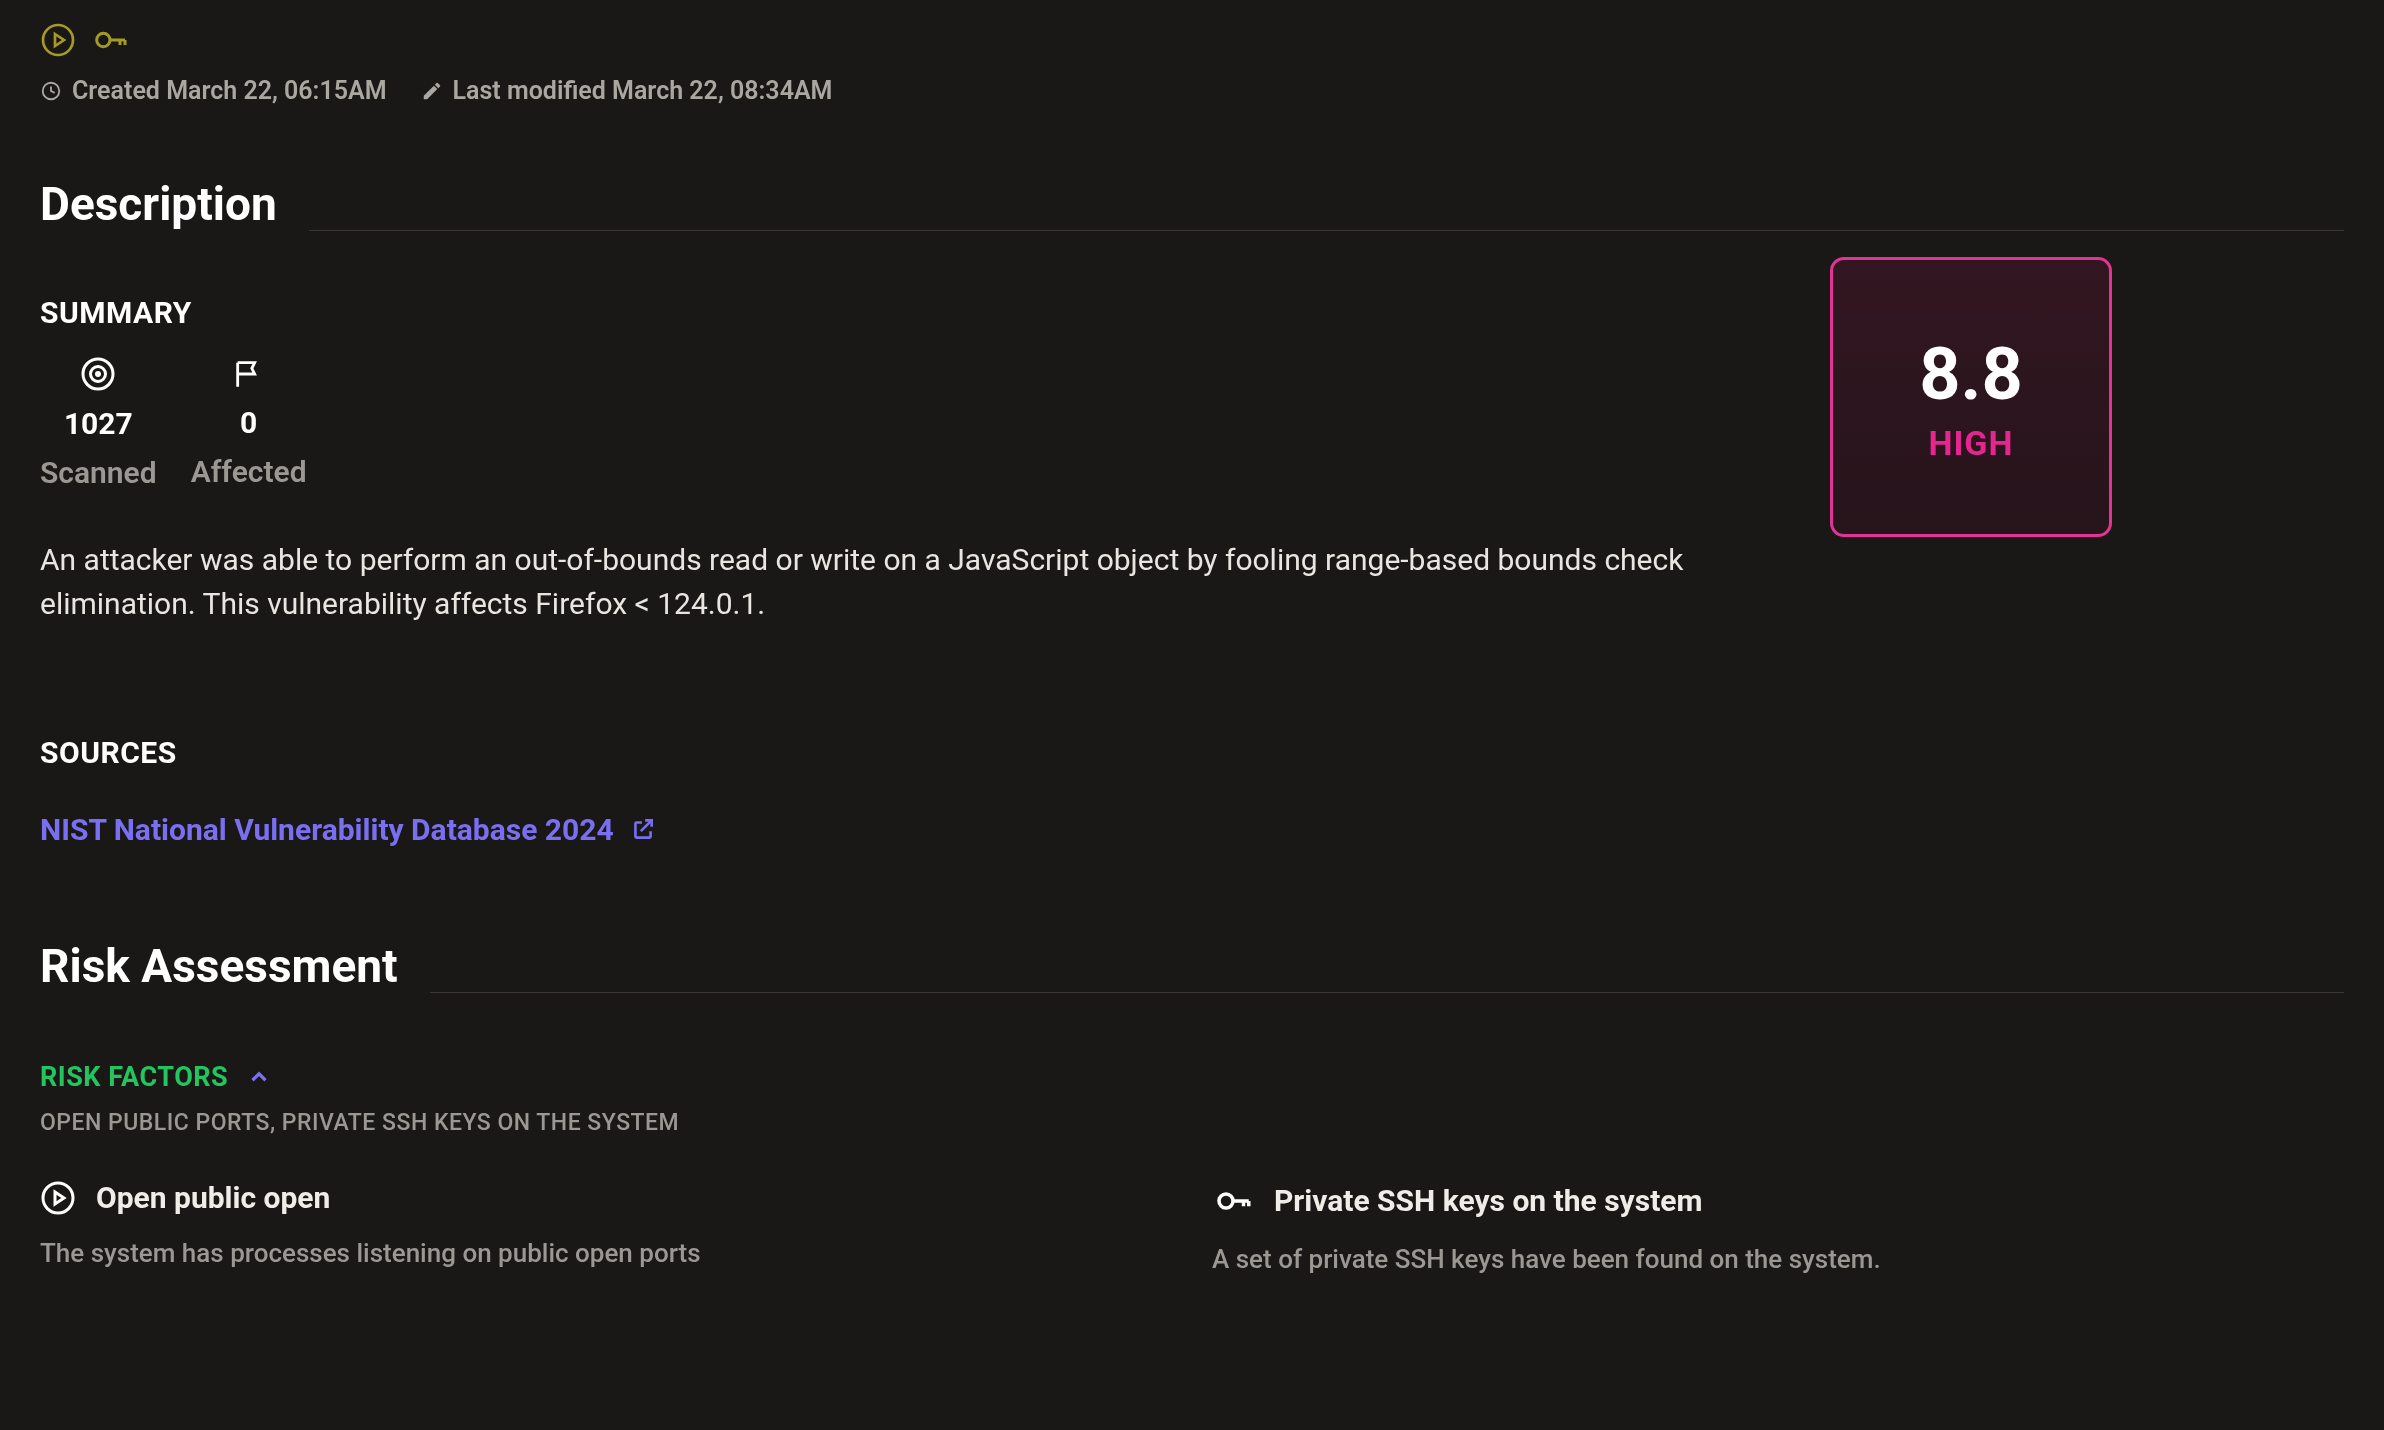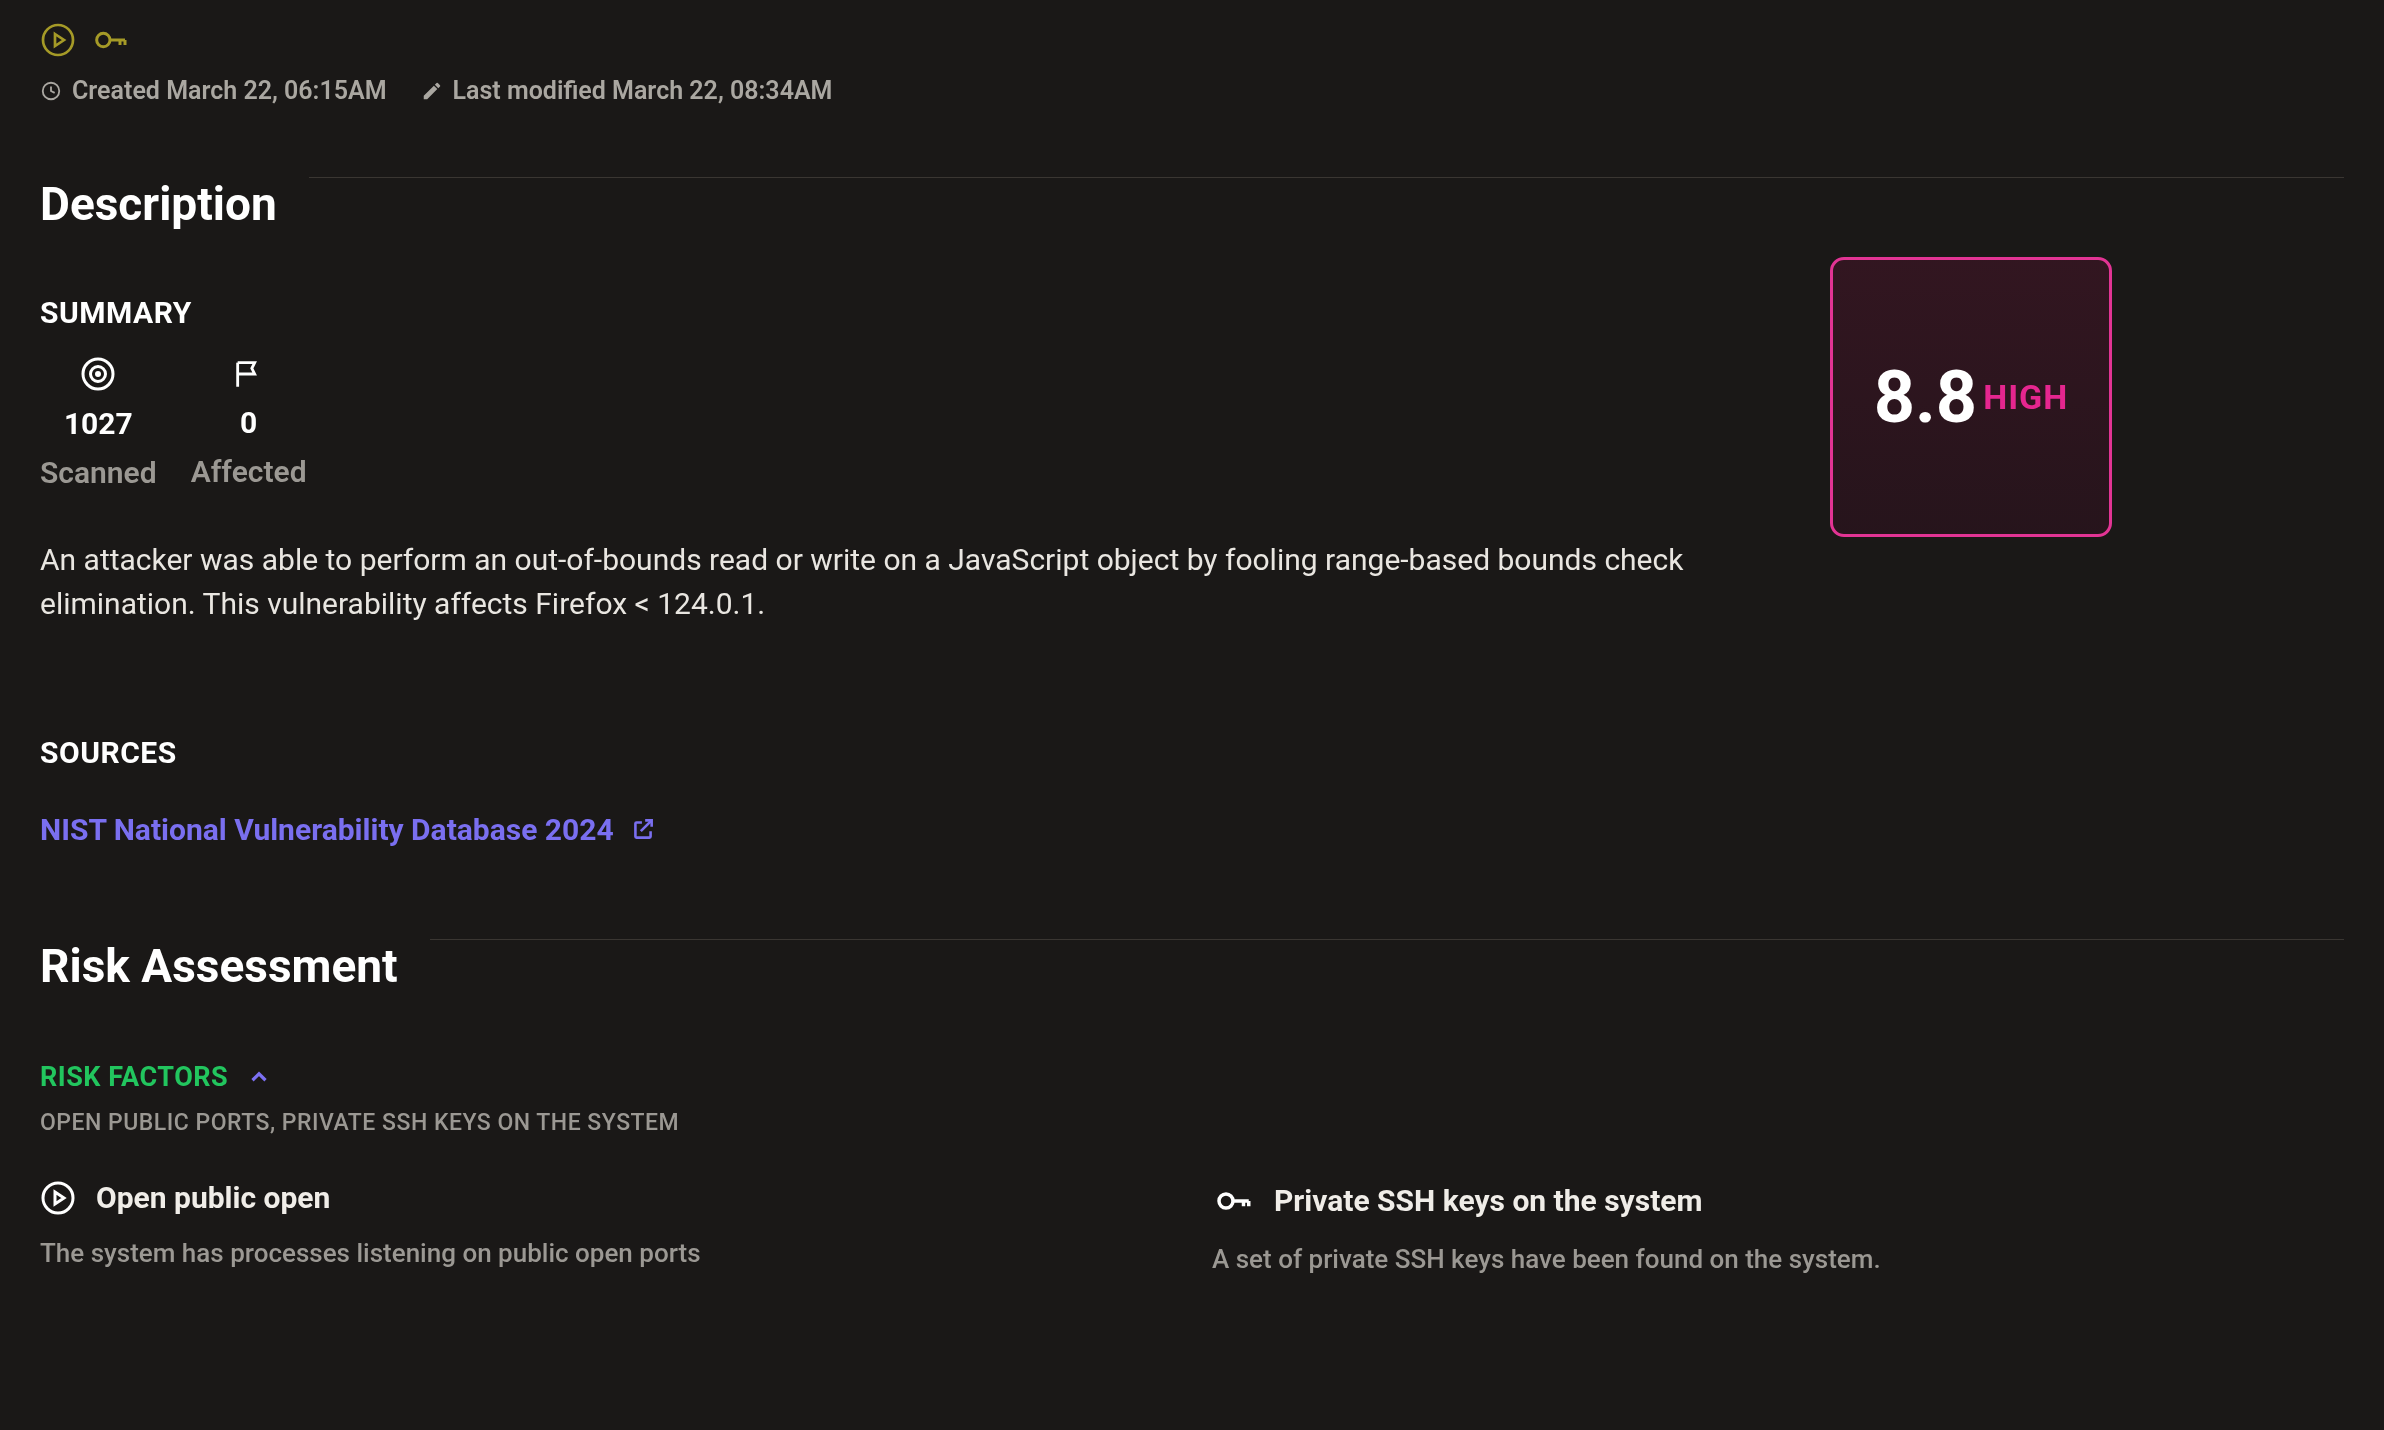--- a/index.html
+++ b/index.html
@@ -63,21 +63,21 @@
     align-items: center;
     gap: 10px;
   }
   .meta-item svg { display:block; }
   
   .section {
     margin-top: 72px;
   }
   .section-head {
     display: flex;
-    align-items: flex-start;
+    align-items: flex-end;
     gap: 32px;
   }
   .section-head h2 {
     font-size: 46px;
     font-weight: 700;
     margin: 0;
     white-space: nowrap;
   }
   .section-head .rule {
     flex: 1 1 auto;
@@ -131,21 +131,21 @@
     max-width: 1660px;
   }
   
   .score-card {
     width: 282px;
     height: 280px;
     border-radius: 14px;
     border: 3px solid var(--pink-border);
     background: linear-gradient(180deg, rgba(70, 20, 40, 0.55), rgba(45, 18, 30, 0.65));
     display: flex;
-    flex-direction: row;
+    flex-direction: column;
     align-items: center;
     justify-content: center;
     gap: 6px;
     margin-top: 26px;
     margin-right: 84px;
   }
   .score-num {
     font-size: 72px;
     font-weight: 700;
     color: #fff;

